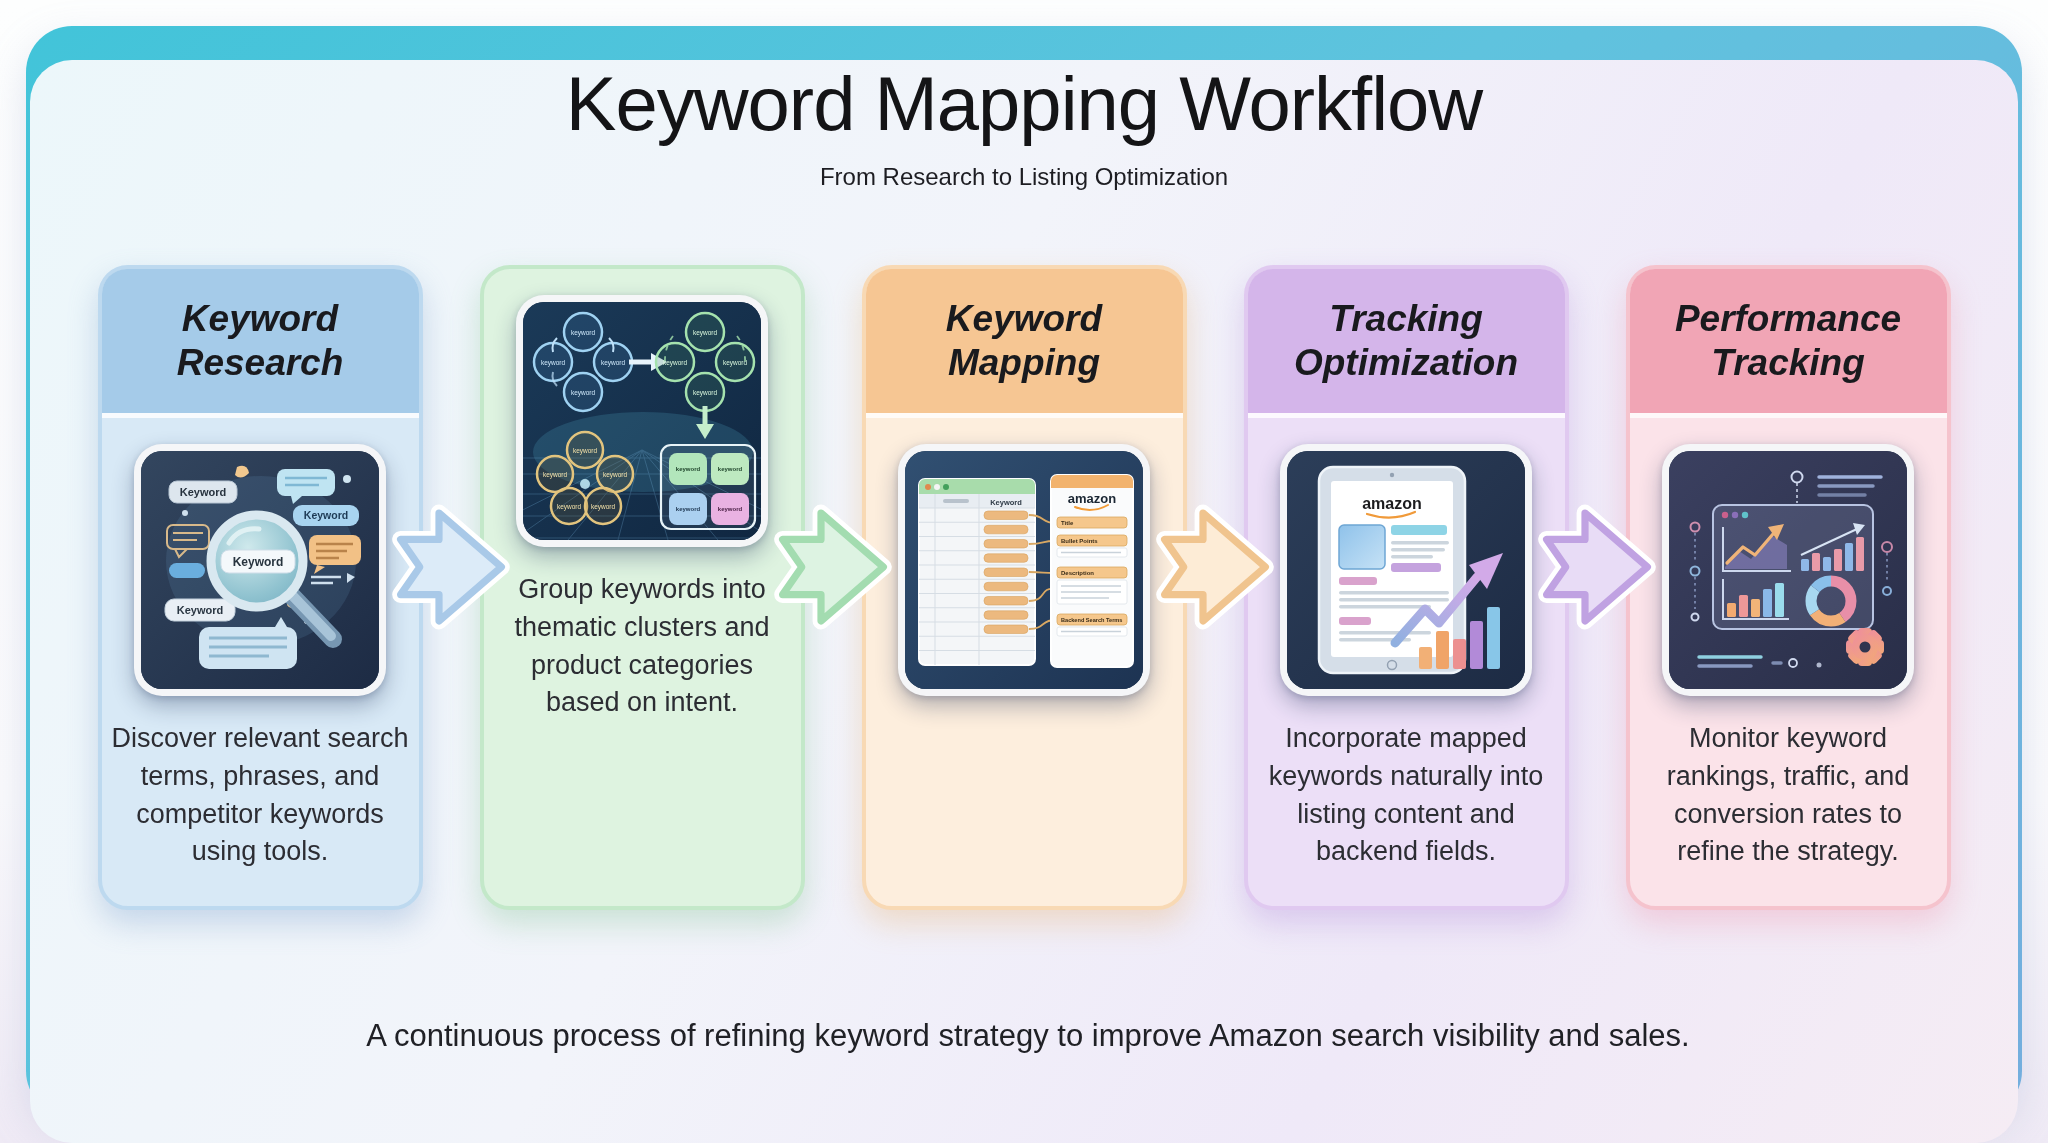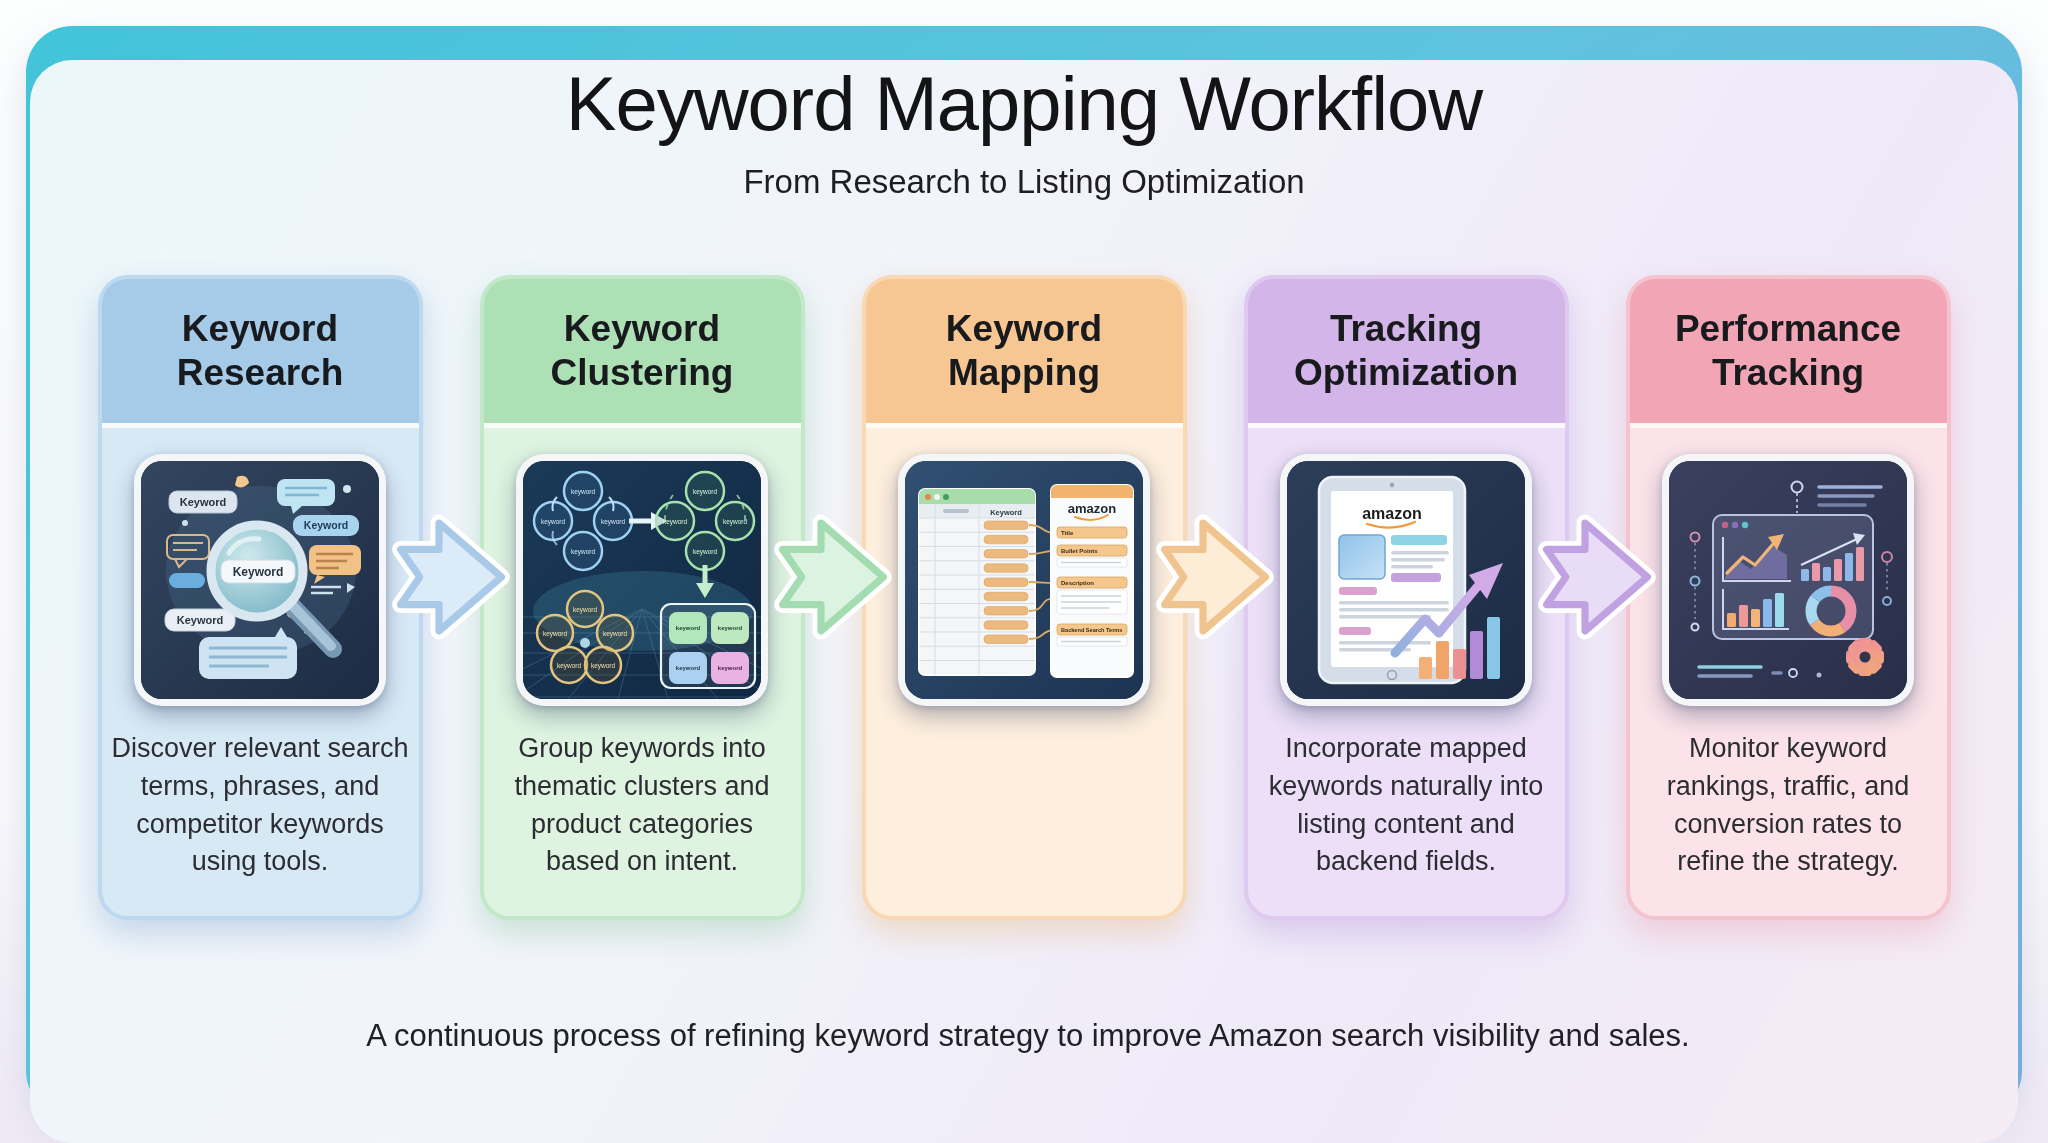--- a/index.html
+++ b/index.html
@@ -5,27 +5,27 @@
   html,body{margin:0;padding:0;background:#ffffff;}
   body{font-family:"Liberation Sans","DejaVu Sans",sans-serif;-webkit-font-smoothing:antialiased;}
   .page{position:relative;width:2048px;height:1143px;overflow:hidden;
         background:linear-gradient(180deg,#fdfefe 0%,#fafafc 70%,#efeaf5 100%);}
   .frame{position:absolute;inset:26px;border-radius:46px;padding:4px;
          background:linear-gradient(140deg,#42c4d9 0%,#5fc3de 45%,#74aede 100%);
          box-shadow:0 16px 40px rgba(150,160,200,.28);}
   .frame-inner{width:100%;height:100%;border-radius:42px;box-sizing:border-box;position:relative;
          background:linear-gradient(120deg,#ecf7fa 0%,#f2f4fa 42%,#efe9f8 72%,#f5ecf4 100%);}
   .title{margin:30px 0 0;text-align:center;font-size:76px;font-weight:400;color:#141416;letter-spacing:-1px;}
-  .subtitle{margin:16px 0 0;text-align:center;font-size:33px;font-weight:400;color:#1d1d22;}
+  .subtitle{margin:16px 0 0;text-align:center;font-size:24px;font-weight:400;color:#1d1d22;}
   .cards{display:flex;justify-content:center;align-items:flex-start;gap:0;margin-top:74px;}
   .card{position:relative;z-index:1;width:325px;height:645px;box-sizing:border-box;flex:0 0 auto;
         border:4px solid var(--edge,#ccc);border-radius:30px;background:var(--body,#eee);
         box-shadow:0 14px 30px var(--shadow,rgba(120,130,170,.3));}
   .card-header{height:144px;border-radius:25px 25px 0 0;background:var(--header,#bbb);
-        border-bottom:5px solid rgba(255,255,255,.92);display:flex;align-items:center;}
+        border-bottom:5px solid rgba(255,255,255,.92);display:flex;align-items:center;font-style:italic;}
   .card-header h3{margin:0;padding:0 14px;text-align:center;font-size:37px;line-height:1.18;font-weight:700;color:#191a1e;}
   .illus{width:238px;height:238px;margin:26px auto 0;border-radius:28px;border:7px solid rgba(252,253,254,.97);
         box-shadow:0 10px 22px rgba(25,45,85,.32),0 2px 6px rgba(25,45,85,.18);overflow:hidden;background:#24364f;}
   .illus svg{display:block;width:238px;height:238px;}
   .desc{margin:24px 0 0;padding:0 9px;text-align:center;font-size:27px;line-height:1.4;color:#2c2d33;}
   .arrow-wrap{position:relative;width:57px;flex:0 0 auto;height:645px;}
   .arrow-wrap svg{position:absolute;top:236px;left:50%;transform:translateX(-50%);width:120px;height:132px;z-index:5;}
   .footer{position:absolute;left:8px;right:0;bottom:58px;text-align:center;font-size:31px;color:#202126;}
   svg text{font-family:"Liberation Sans","DejaVu Sans",sans-serif;}
 </style>
@@ -136,23 +136,20 @@
         </article>
 
         <div class="arrow-wrap" style="--astroke: #a9c9e8; --afill: #dcebf8;">
           <svg viewBox="0 0 100 110">
             <path d="M8 32 L40 32 L40 10 L92 55 L40 100 L40 78 L8 78 L24 55 Z" style="fill:none;stroke:#ffffff" stroke-width="14" stroke-linejoin="round"></path>
             <path d="M8 32 L40 32 L40 10 L92 55 L40 100 L40 78 L8 78 L24 55 Z" style="fill:var(--afill,#dcebf8);stroke:var(--astroke,#a9c9e8)" stroke-width="6" stroke-linejoin="round"></path>
           </svg>
         </div>
 
         <article class="card" style="--header: #aee0b6; --body: #def3e0; --edge: #c3e8c9; --shadow: rgba(110,185,130,0.30);">
-          <div class="card-header">
-            <h3>Keyword Clustering</h3>
-          </div>
           <div class="illus">
             <svg viewBox="0 0 238 238">
               <defs>
                 <linearGradient id="bg2" x1="0" y1="0" x2="1" y2="1">
                   <stop offset="0" stop-color="#1b3a58"></stop>
                     <stop offset="1" stop-color="#102741"></stop>
                 </linearGradient>
               </defs>
               <rect width="238" height="238" fill="url(#bg2)"></rect>
               <ellipse cx="120" cy="150" rx="110" ry="40" fill="#5fc0e0" opacity="0.18"></ellipse>

